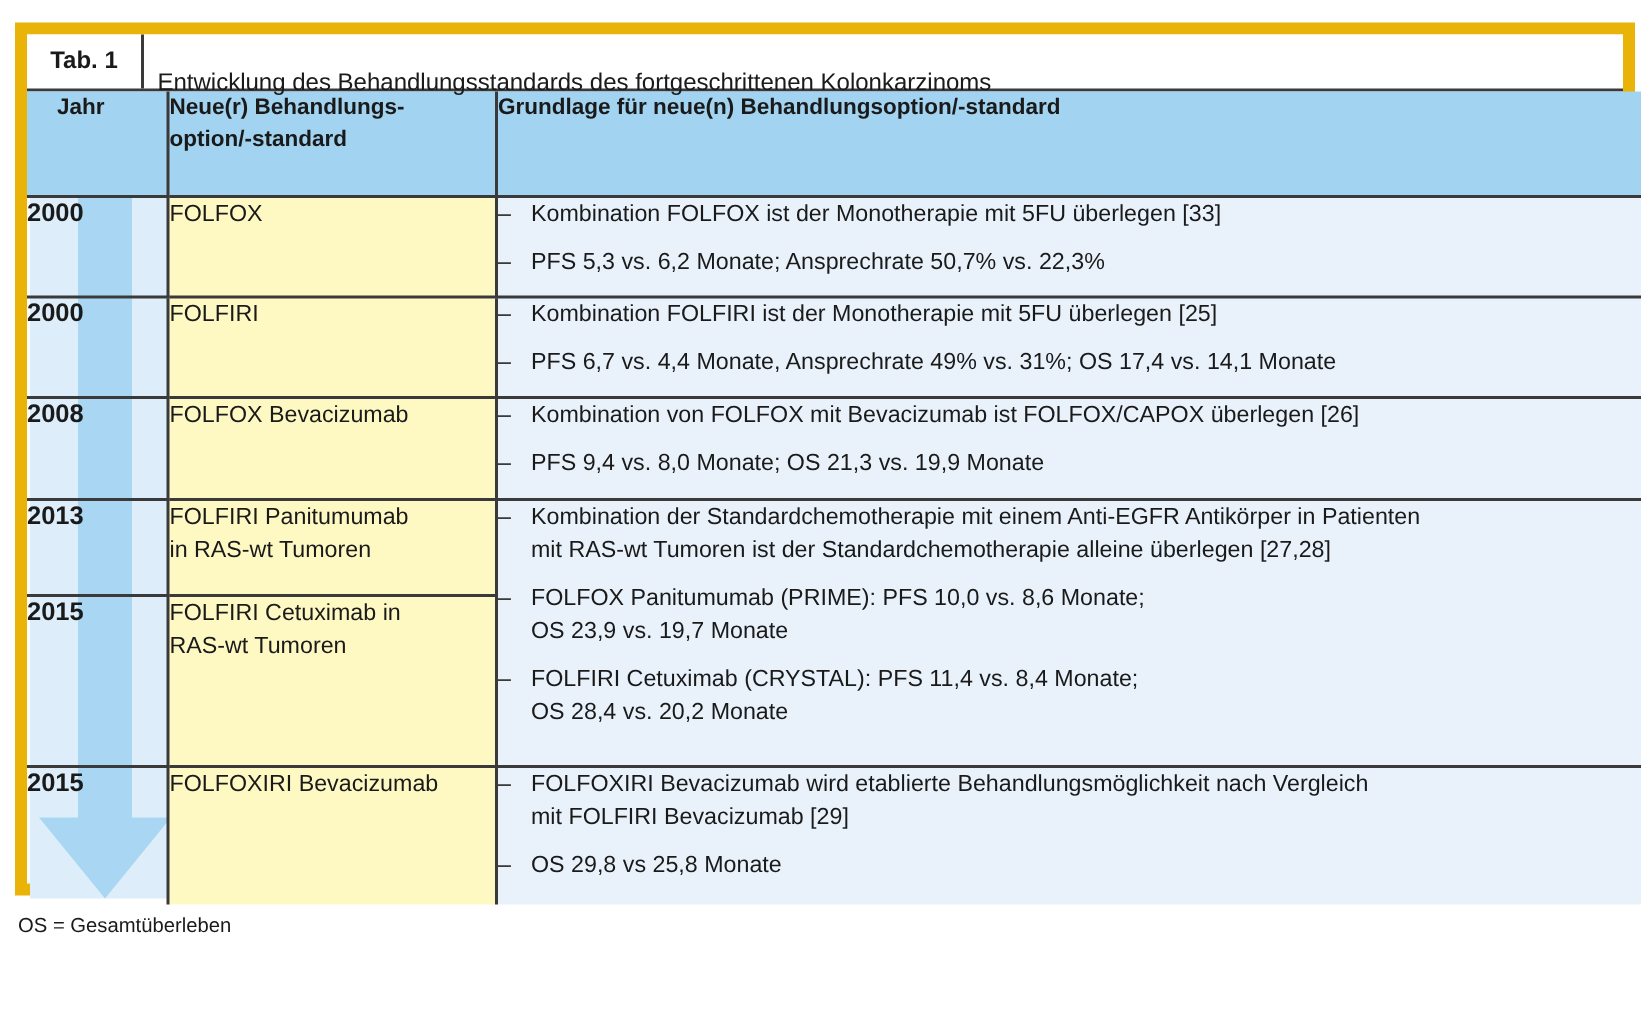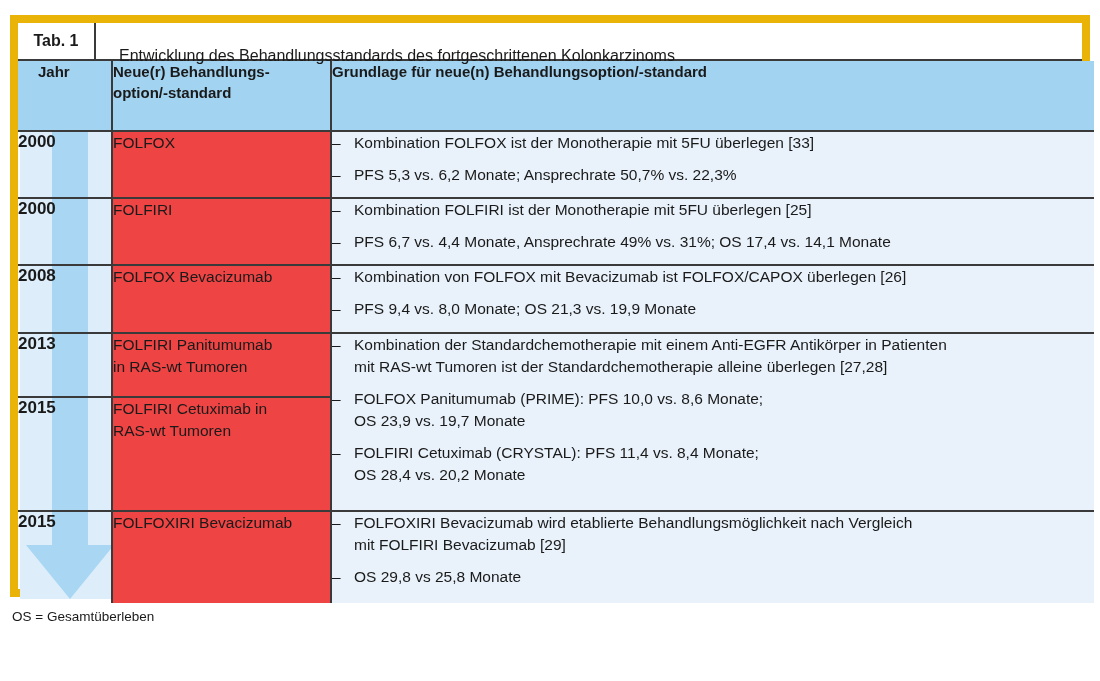--- a/index.html
+++ b/index.html
@@ -20,41 +20,41 @@
   .grid{position:relative;z-index:2;width:100%;height:100%;box-sizing:border-box;}
   .title-row{
     display:flex;height:36px;border-bottom:2px solid #3a3a3a;background:#ffffff;
     align-items:stretch;
   }
   .tag-box{
     width:76px;border-right:2px solid #3a3a3a;display:flex;align-items:center;
     justify-content:center;font-weight:bold;font-size:16px;
   }
   .title-text{
-    flex:1;display:flex;align-items:center;padding-left:23px;font-size:16px;margin-top:29px;
+    flex:1;display:flex;align-items:center;padding-left:9px;font-size:16px;margin-top:29px;
   }
   table.tbl{
     width:100%;border-collapse:collapse;border-style:hidden;table-layout:fixed;
   }
   table.tbl td,table.tbl th{
     border:2px solid #3a3a3a;vertical-align:top;padding:0;box-sizing:border-box;
   }
   col.c1{width:94px;} col.c2{width:219px;} col.c3{width:763px;}
   th.hdr{
     background:#a2d3f0;text-align:left;font-size:15px;font-weight:bold;
     padding:12px 10px 0 10px;white-space:pre-line;line-height:21px;
   }
   th.hdr.first{padding-left:20px;}
   td.year{
     background:transparent;font-weight:bold;font-size:17px;
     padding:11px 0 0 20px;
     margin-left:32px;
   }
   td.option{
-    background:#ef4444;font-size:15.5px;padding:10px 10px 0 9px;
+    background:#fef9c3;font-size:15.5px;padding:10px 10px 0 9px;
     white-space:pre-line;line-height:22px;
   }
   td.basis{background:#e9f2fb;font-size:15.5px;padding:11px 12px 0 12px;}
   .bullet{display:flex;margin-bottom:10px;line-height:22px;}
   .dash{width:14px;flex:0 0 14px;margin-right:8px;}
   .btext{white-space:pre-line;}
   tr.hrow{height:70px;} tr.r1{height:67px;} tr.r2{height:67px;} tr.r3{height:68px;}
   tr.r4{height:64px;} tr.r5{height:114px;} tr.r6{height:92px;}
   .footnote{
     position:absolute;left:12px;top:606px;width:1080px;font-size:13.5px;

